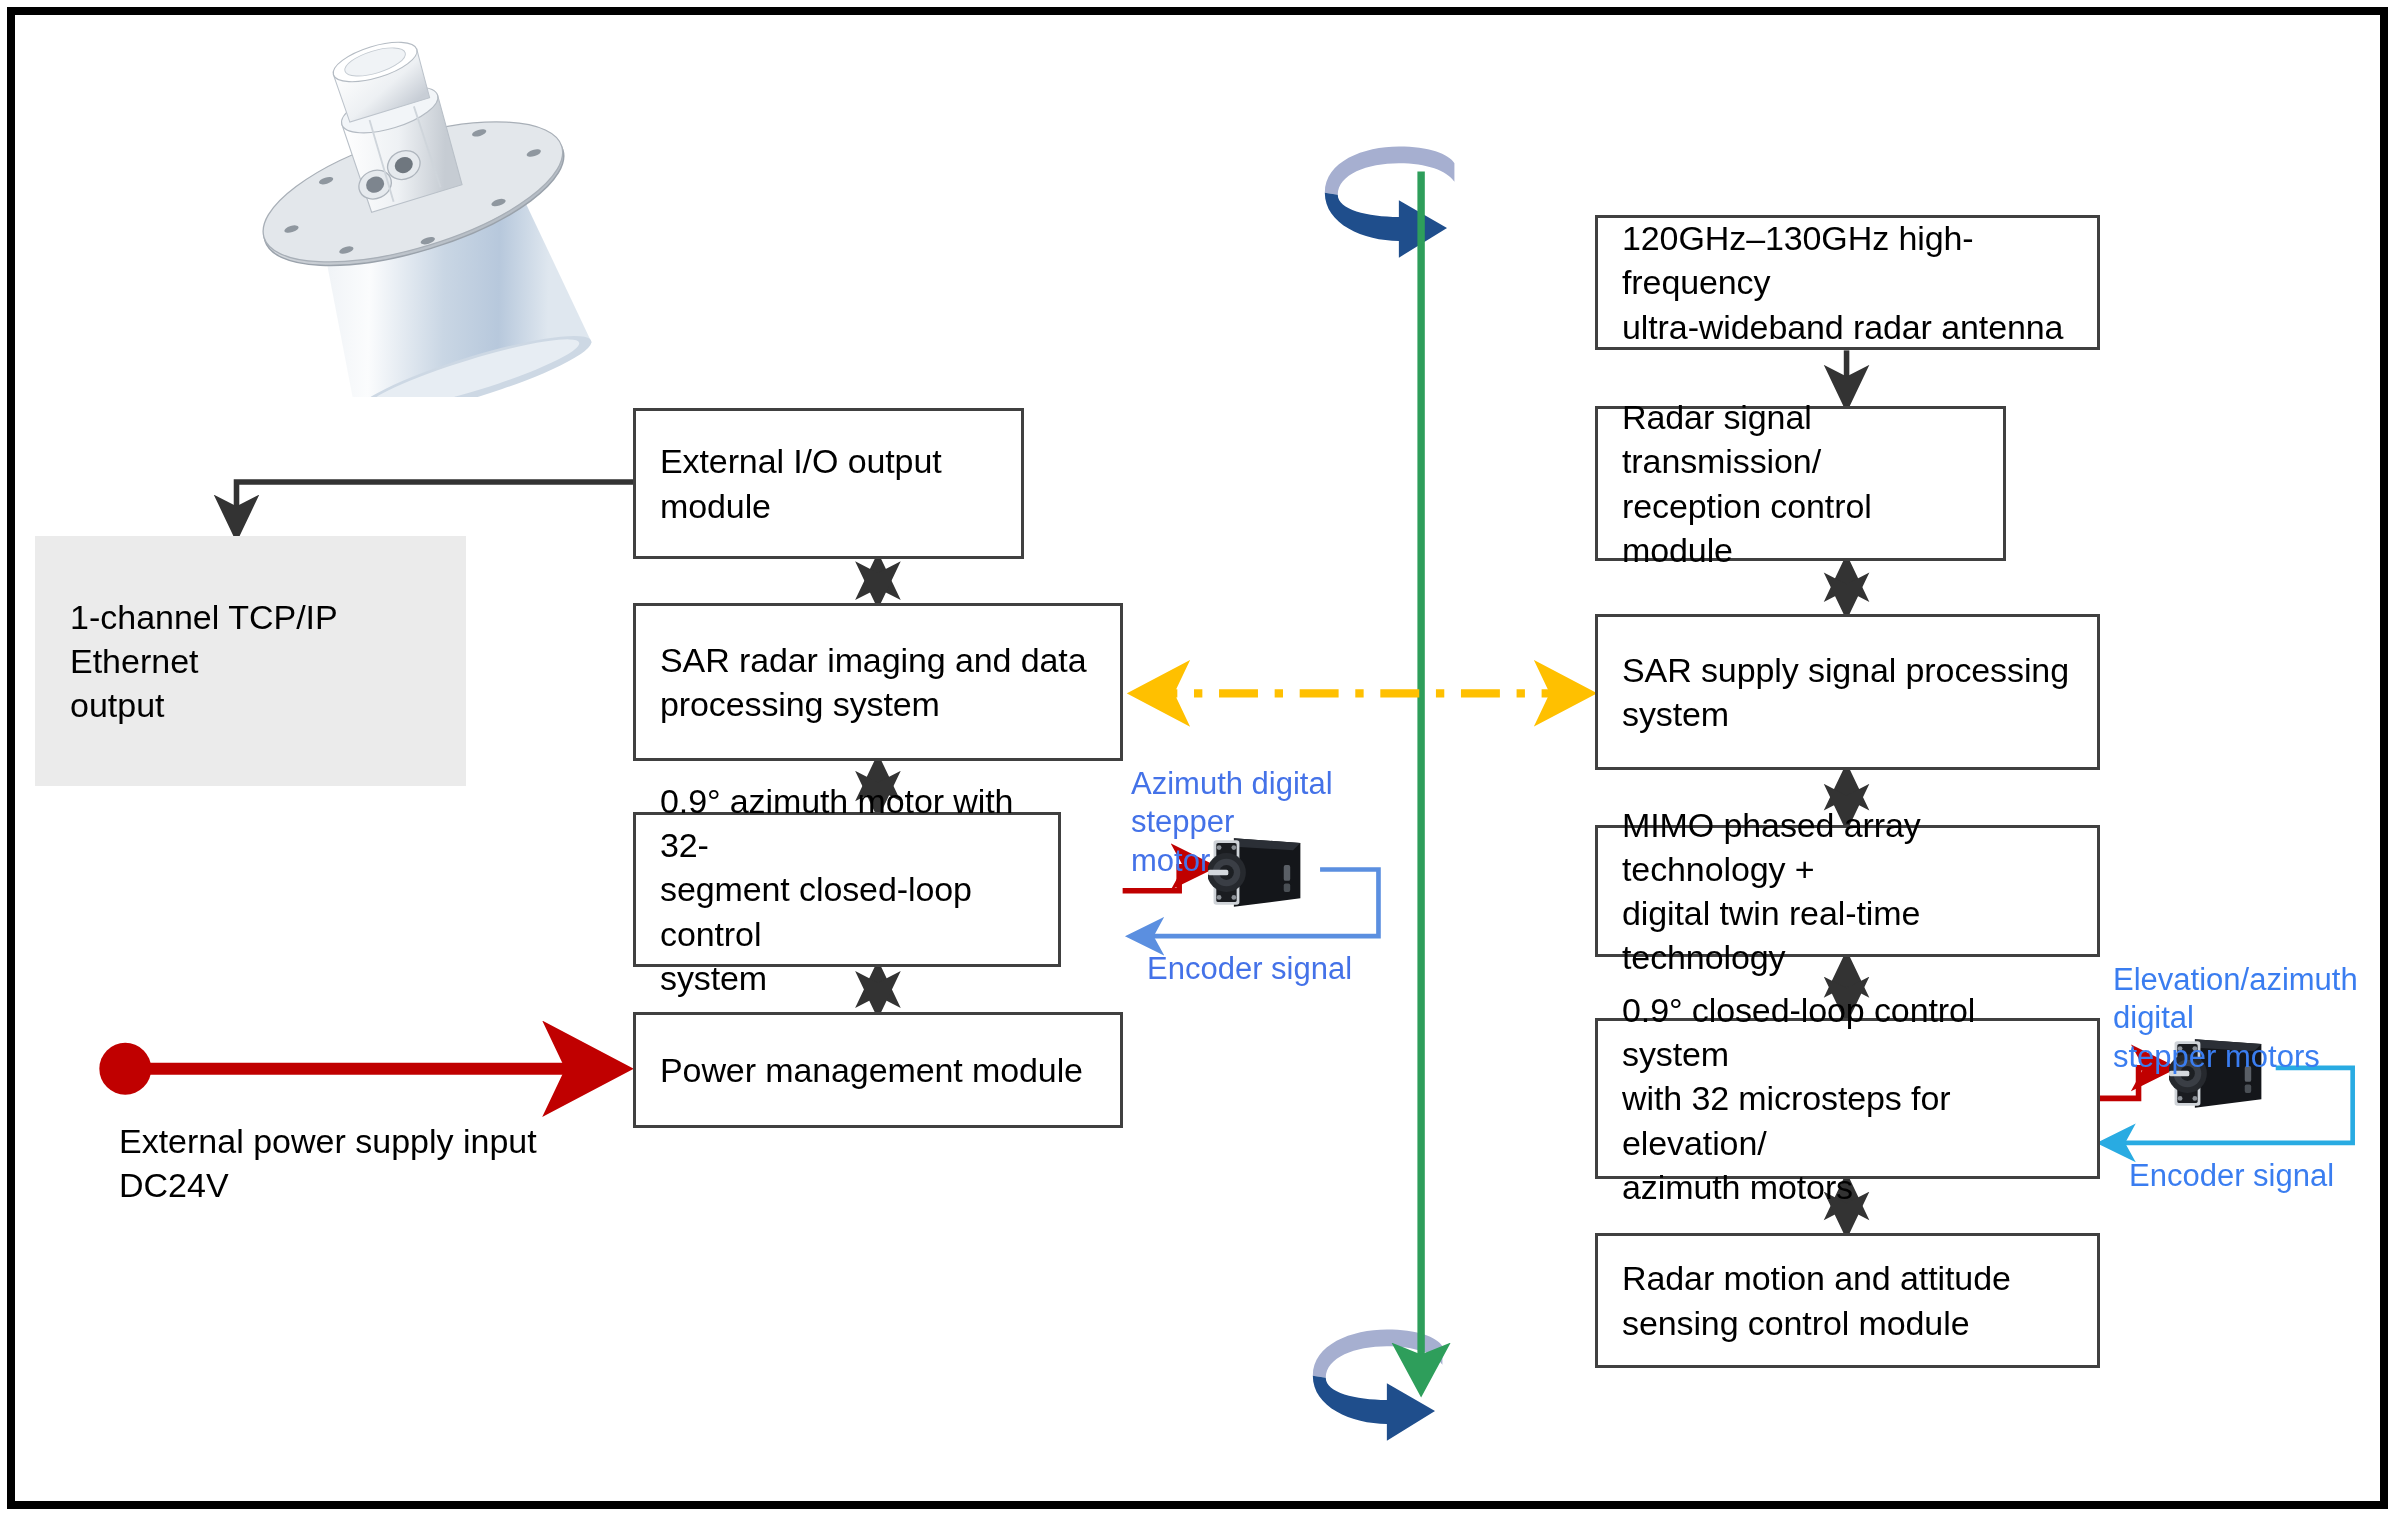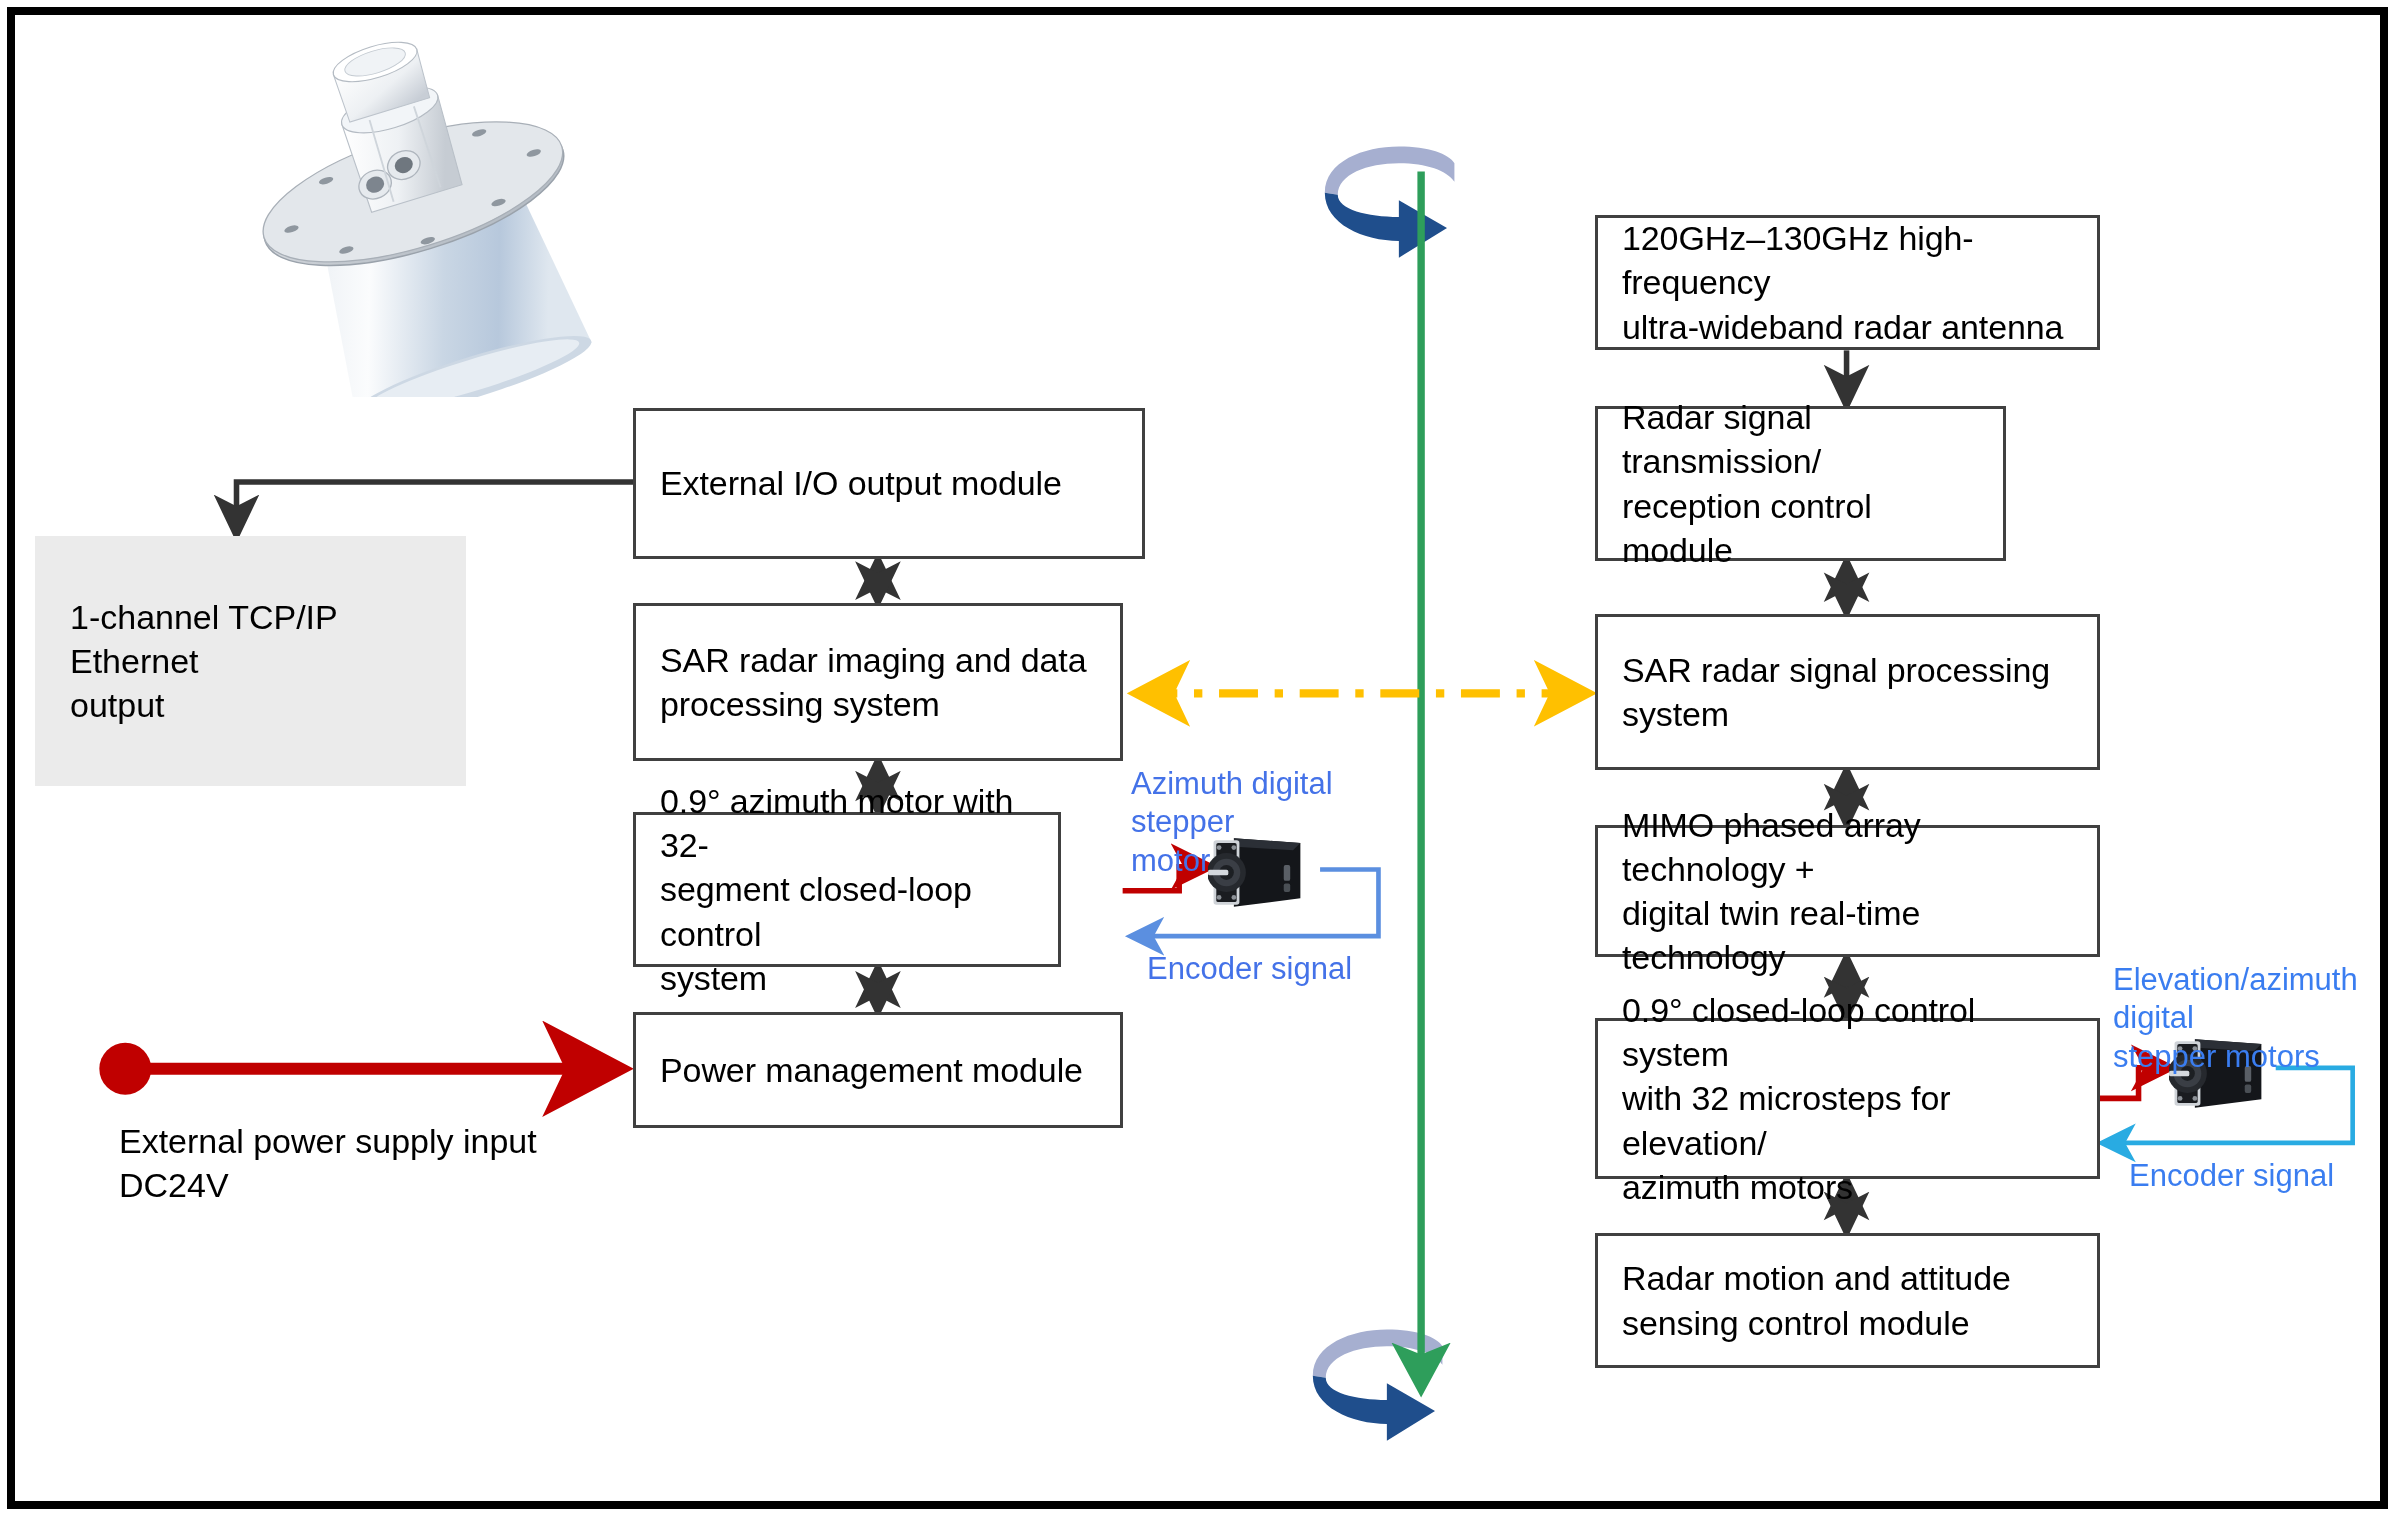--- a/index.html
+++ b/index.html
@@ -281,21 +281,21 @@
       <rect x="0" y="43" width="22" height="6" rx="2" fill="#d4d8dd"></rect>
       <circle cx="12" cy="19" r="2.6" fill="#8c9197"></circle>
       <circle cx="28" cy="19" r="2.6" fill="#8c9197"></circle>
       <circle cx="12" cy="73" r="2.6" fill="#8c9197"></circle>
       <circle cx="28" cy="73" r="2.6" fill="#8c9197"></circle>
       <rect x="82" y="38" width="7" height="17" rx="2" fill="#5a5f66"></rect>
       <rect x="82" y="58" width="7" height="9" rx="2" fill="#4a4f55"></rect>
     </svg>
   </div>
 
-  <div class="box" style="left:633px; top:408px; width:512px; height:151px;">
+  <div class="box" style="left:633px; top:408px; width:391px; height:151px;">
     <span class="box-text">External I/O output module</span>
   </div>
 
   <div class="box" style="left:633px; top:603px; width:490px; height:158px;">
     <span class="box-text">SAR radar imaging and data
 processing system</span>
   </div>
 
   <div class="box" style="left:633px; top:812px; width:428px; height:155px;">
     <span class="box-text">0.9° azimuth motor with 32-
@@ -311,21 +311,21 @@
     <span class="box-text">120GHz–130GHz high-frequency
 ultra-wideband radar antenna</span>
   </div>
 
   <div class="box" style="left:1595px; top:406px; width:411px; height:155px;">
     <span class="box-text">Radar signal transmission/
 reception control module</span>
   </div>
 
   <div class="box" style="left:1595px; top:614px; width:505px; height:156px;">
-    <span class="box-text">SAR radar signal processing
+    <span class="box-text">SAR supply signal processing
 system</span>
   </div>
 
   <div class="box" style="left:1595px; top:825px; width:505px; height:132px;">
     <span class="box-text">MIMO phased array technology +
 digital twin real-time technology</span>
   </div>
 
   <div class="box" style="left:1595px; top:1018px; width:505px; height:161px;">
     <span class="box-text">0.9° closed-loop control system

